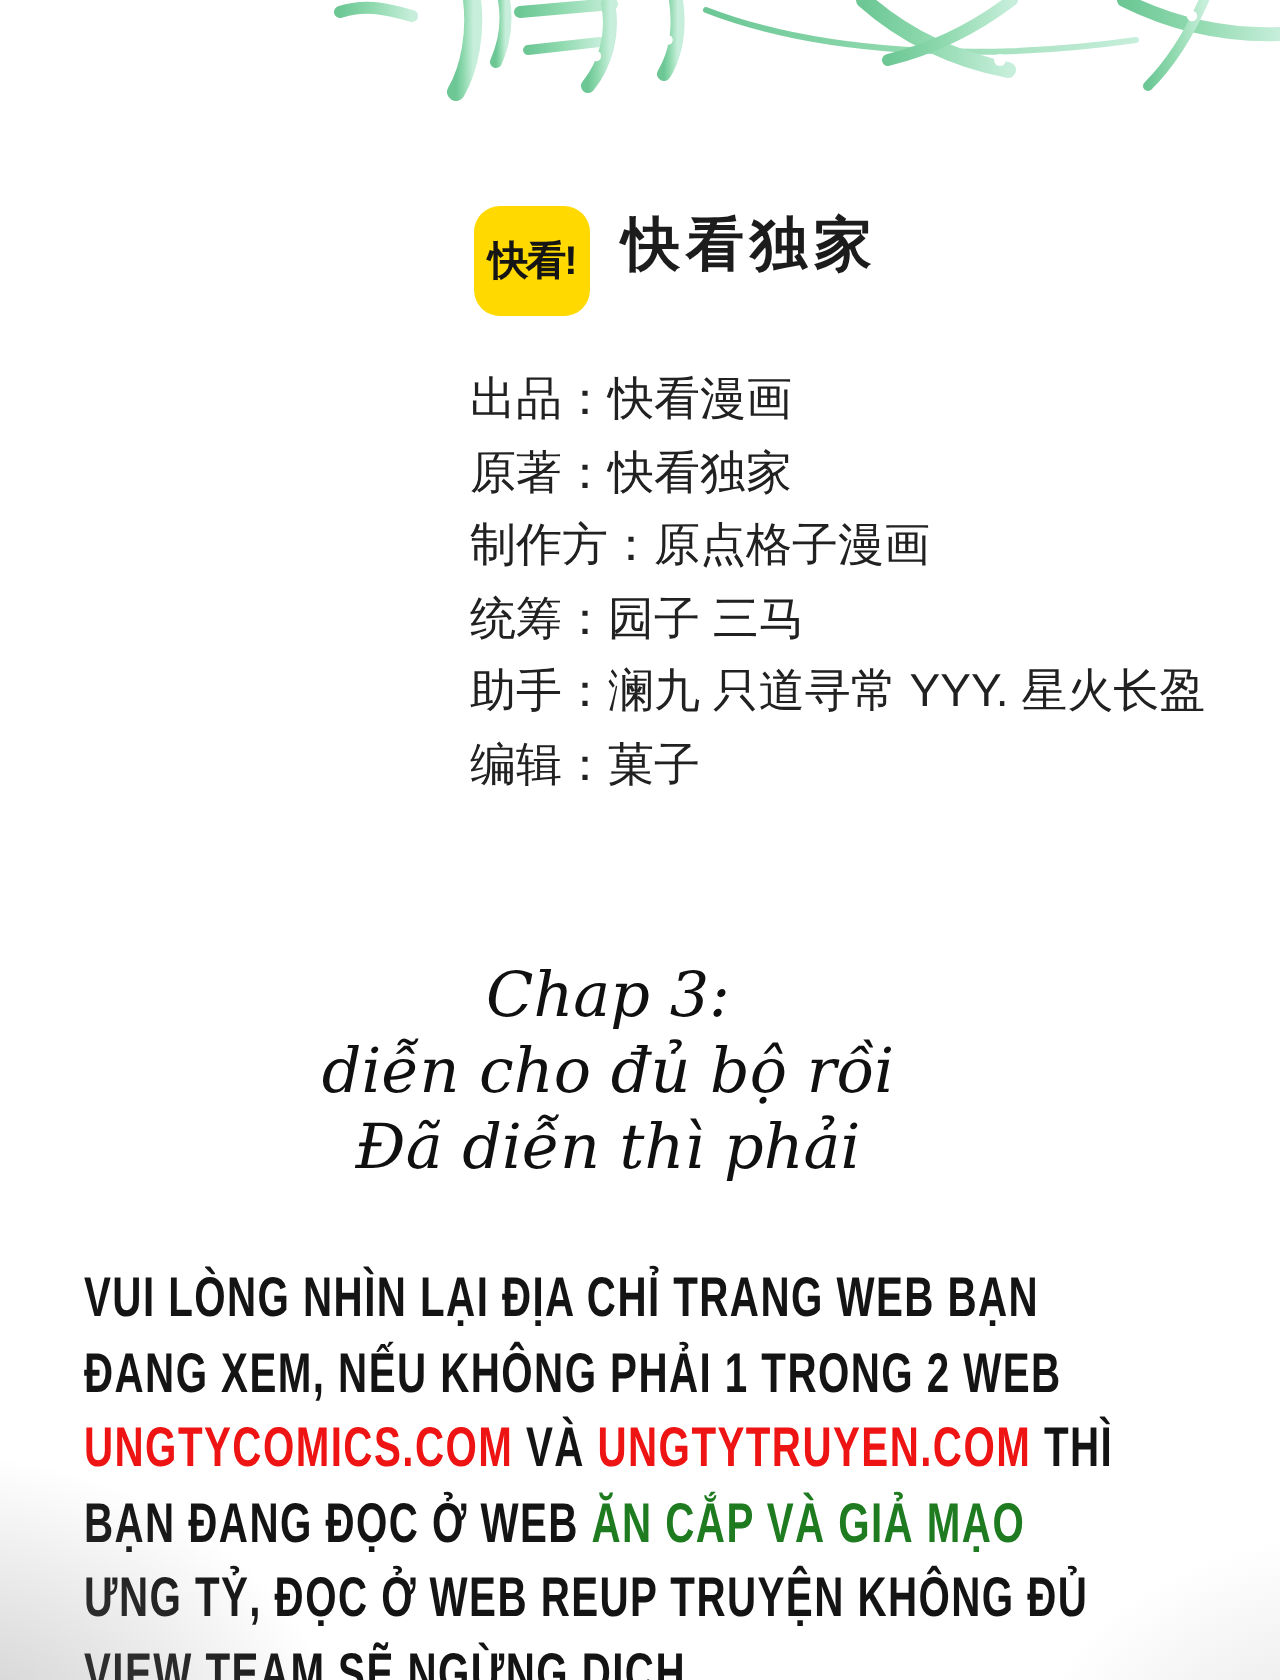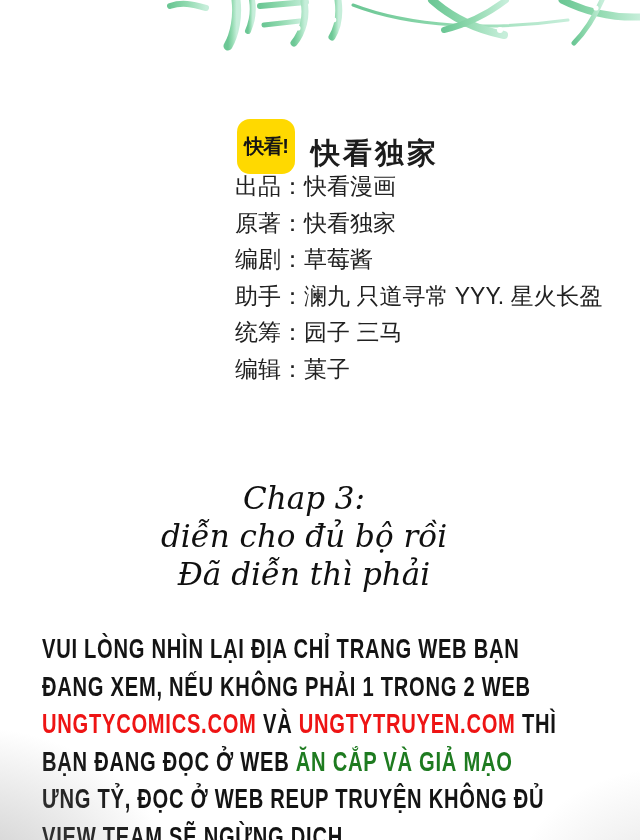--- a/index.html
+++ b/index.html
@@ -6,31 +6,31 @@
   .page{
     position:relative;
     width:640px;height:840px;
     background:#ffffff;
     overflow:hidden;
     font-family:"Liberation Sans","DejaVu Sans",sans-serif;
   }
   
   .deco{position:absolute;left:148px;top:0;width:492px;height:58px;}
   
-  .brand{position:absolute;left:237px;top:103px;display:flex;align-items:flex-end;gap:16px;}
+  .brand{position:absolute;left:237px;top:103px;display:flex;align-items:flex-start;gap:16px;}
   .logo{
     width:58px;height:55px;border-radius:13px;
     background:#ffd900;
     display:flex;align-items:center;justify-content:center;
     color:#151515;font-weight:800;font-size:20px;letter-spacing:-1px;
     box-sizing:border-box;
   }
-  .brand-label{font-size:29px;font-weight:700;color:#1c1c1c;letter-spacing:3px;white-space:nowrap;margin-top:31px;}
+  .brand-label{font-size:29px;font-weight:700;color:#1c1c1c;letter-spacing:3px;white-space:nowrap;}
   
-  .credits{position:absolute;left:235px;top:168px;color:#212121;}
+  .credits{position:absolute;left:235px;top:181px;color:#212121;}
   .credit-row{font-size:23px;line-height:36.6px;white-space:nowrap;font-weight:500;}
   
   .chapter{
     position:absolute;left:0;top:479px;width:608px;text-align:center;
     font-family:"DejaVu Serif","Liberation Serif",serif;font-style:italic;color:#101010;
   }
   .chapter-line{font-size:31px;line-height:38px;}
   
   .warning{
     position:absolute;left:42px;top:630px;width:800px;
@@ -90,23 +90,23 @@
   <div class="brand">
     <div class="logo">
       <span>快看!</span>
     </div>
     <div class="brand-label">快看独家</div>
   </div>
 
   <div class="credits">
     <div class="credit-row">出品：快看漫画</div>
     <div class="credit-row">原著：快看独家</div>
-    <div class="credit-row">编剧：草莓酱</div>
+    <div class="credit-row">制作方：原点格子漫画</div>
+    <div class="credit-row">统筹：园子 三马</div>
     <div class="credit-row">助手：澜九 只道寻常 YYY. 星火长盈</div>
-    <div class="credit-row">统筹：园子 三马</div>
     <div class="credit-row">编辑：菓子</div>
   </div>
 
   <div class="chapter">
     <div class="chapter-line">Chap 3:</div>
     <div class="chapter-line">diễn cho đủ bộ rồi</div>
     <div class="chapter-line">Đã diễn thì phải</div>
   </div>
 
   <div class="warning">

